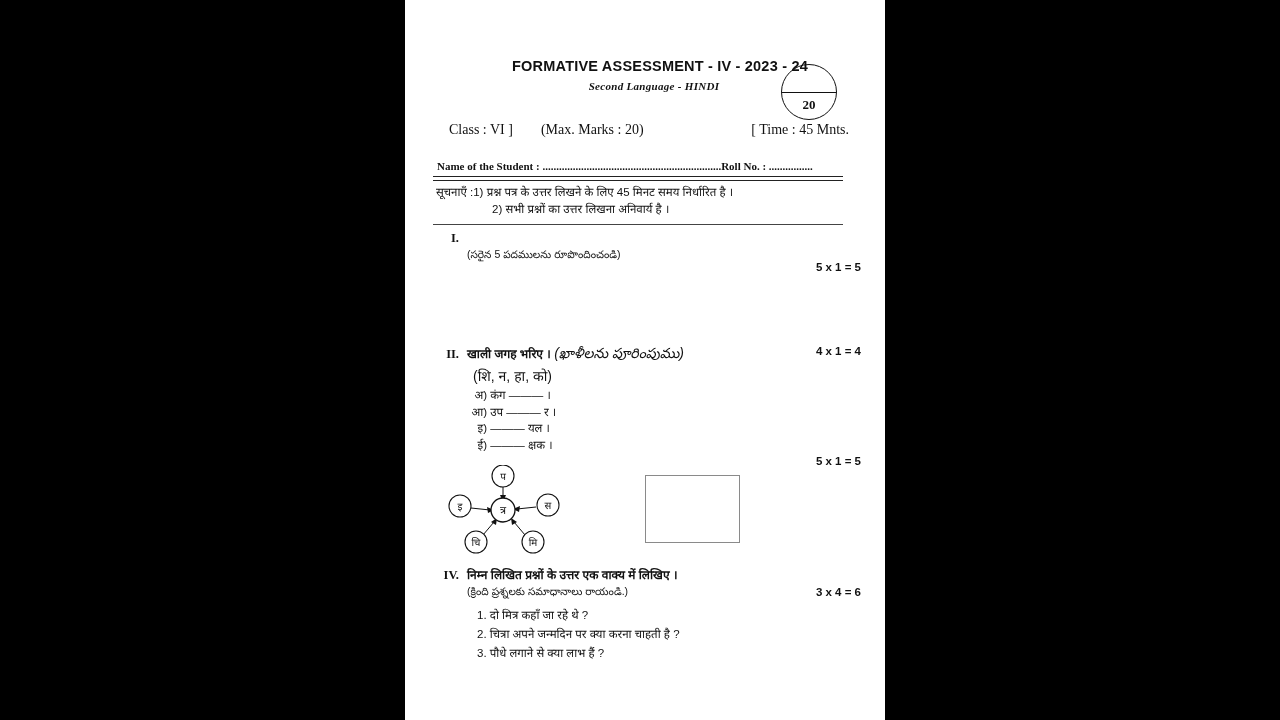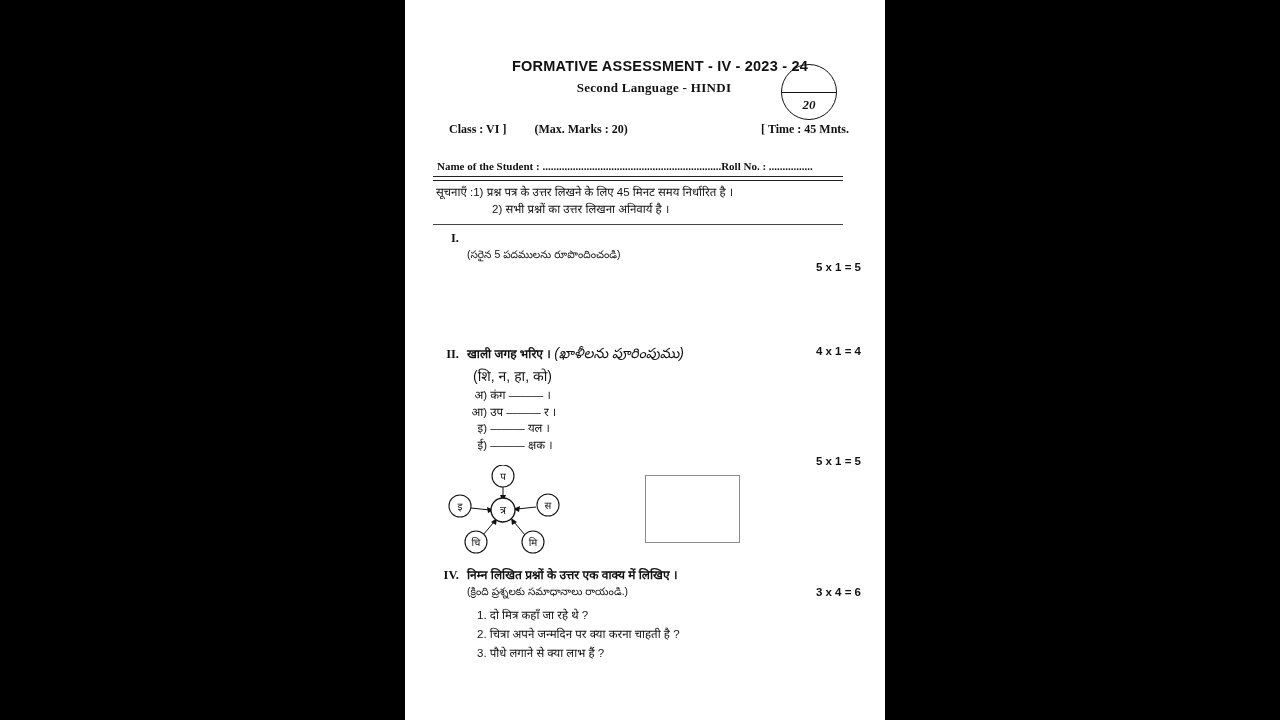--- a/index.html
+++ b/index.html
@@ -49,24 +49,25 @@
     font-family: "Liberation Sans", sans-serif;
     font-weight: bold;
     font-size: 14.5px;
     letter-spacing: 0.2px;
     color: #111;
     padding-left: 30px;
   }
   .hdr-sub {
     font-family: "Liberation Serif", serif;
     font-weight: bold;
-    font-size: 13px;
+    font-size: 11px;
     margin-top: 6px;
     letter-spacing: 0.3px;
     padding-left: 18px;
+    font-style: italic;
   }
   .marks-circle {
     position: absolute;
     left: 376px;
     top: 64px;
     width: 56px;
     height: 56px;
     border: 1.4px solid #111;
     border-radius: 50%;
     box-sizing: border-box;
@@ -82,31 +83,30 @@
   .marks-circle .val {
     position: absolute;
     left: 0;
     top: 52%;
     width: 100%;
     text-align: center;
     font-family: "Liberation Serif", serif;
     font-weight: bold;
     font-size: 13px;
     line-height: 24px;
-    font-style: italic;
   }
 
   .meta-row {
     position: absolute;
     left: 44px;
     top: 122px;
     width: 400px;
     font-family: "Liberation Serif", serif;
-    font-weight: bold;
-    font-size: 12px;
+    font-weight: normal;
+    font-size: 14px;
     display: flex;
     justify-content: space-between;
   }
   .meta-row .m-mid { margin-left: 28px; }
   .meta-row .m-right { margin-left: auto; }
 
   .name-line {
     position: absolute;
     left: 32px;
     top: 160px;

